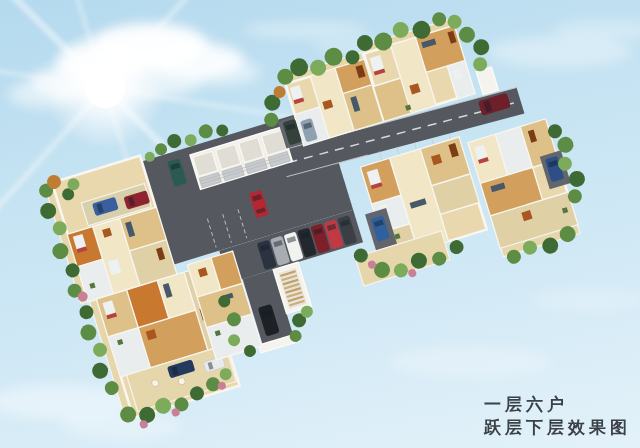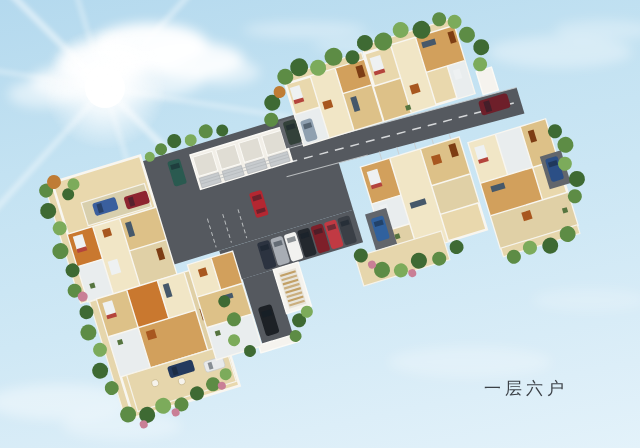--- a/index.html
+++ b/index.html
@@ -21,22 +21,22 @@
   .pt{fill:#e6d6ac;stroke:#f6f3ea;stroke-width:1.2;}
   .strip{fill:#d8cfad;stroke:#f6f3ea;stroke-width:1.2;}
   .t1{fill:#3e6a33;}.t2{fill:#5d8c45;}.t3{fill:#7cab5b;}
   .tp{fill:#c97f96;}.to{fill:#bf7c35;}
   .gar{fill:#f2efe8;stroke:#fbfaf6;stroke-width:1.5;}
   .bay{fill:#e0ddd4;stroke:#fbfaf6;stroke-width:1;}
   .door{fill:#c7cbce;stroke:#aeb2b5;stroke-width:.6;}
   .white-box{fill:#f5f3ee;stroke:#fbfaf6;stroke-width:1.4;}
   .glass{fill:rgba(18,28,40,.45);}
   .step{fill:#c2a066;}
-  #caption{position:absolute;left:484px;top:377px;color:#3c4147;
-           font-size:17px;line-height:23px;letter-spacing:4px;font-weight:400;}
+  #caption{position:absolute;left:484px;top:393px;color:#3c4147;
+           font-size:17px;line-height:23px;letter-spacing:4px;font-weight:700;}
   #caption div{white-space:nowrap;}
 </style>
 </head>
 <body>
 
 <div id="stage">
 <svg width="640" height="448" viewBox="0 0 640 448">
   <defs>
     <radialGradient id="sunG" cx="50%" cy="50%" r="50%">
       <stop offset="0%" stop-color="#ffffff" stop-opacity="1"></stop>
@@ -398,14 +398,15 @@
       <circle class="t1" cx="-10" cy="150" r="6"></circle>
           <circle class="t2" cx="-6" cy="170" r="7"></circle>
           <circle class="t3" cx="-12" cy="190" r="6"></circle>
           <circle class="t1" cx="0" cy="205" r="6"></circle>
     </g>
   </g>
 </svg>
 
   <div id="caption">
     <div>一层六户</div>
+    <div>跃层下层效果图</div>
   </div>
 </div>
 
 </body></html>

